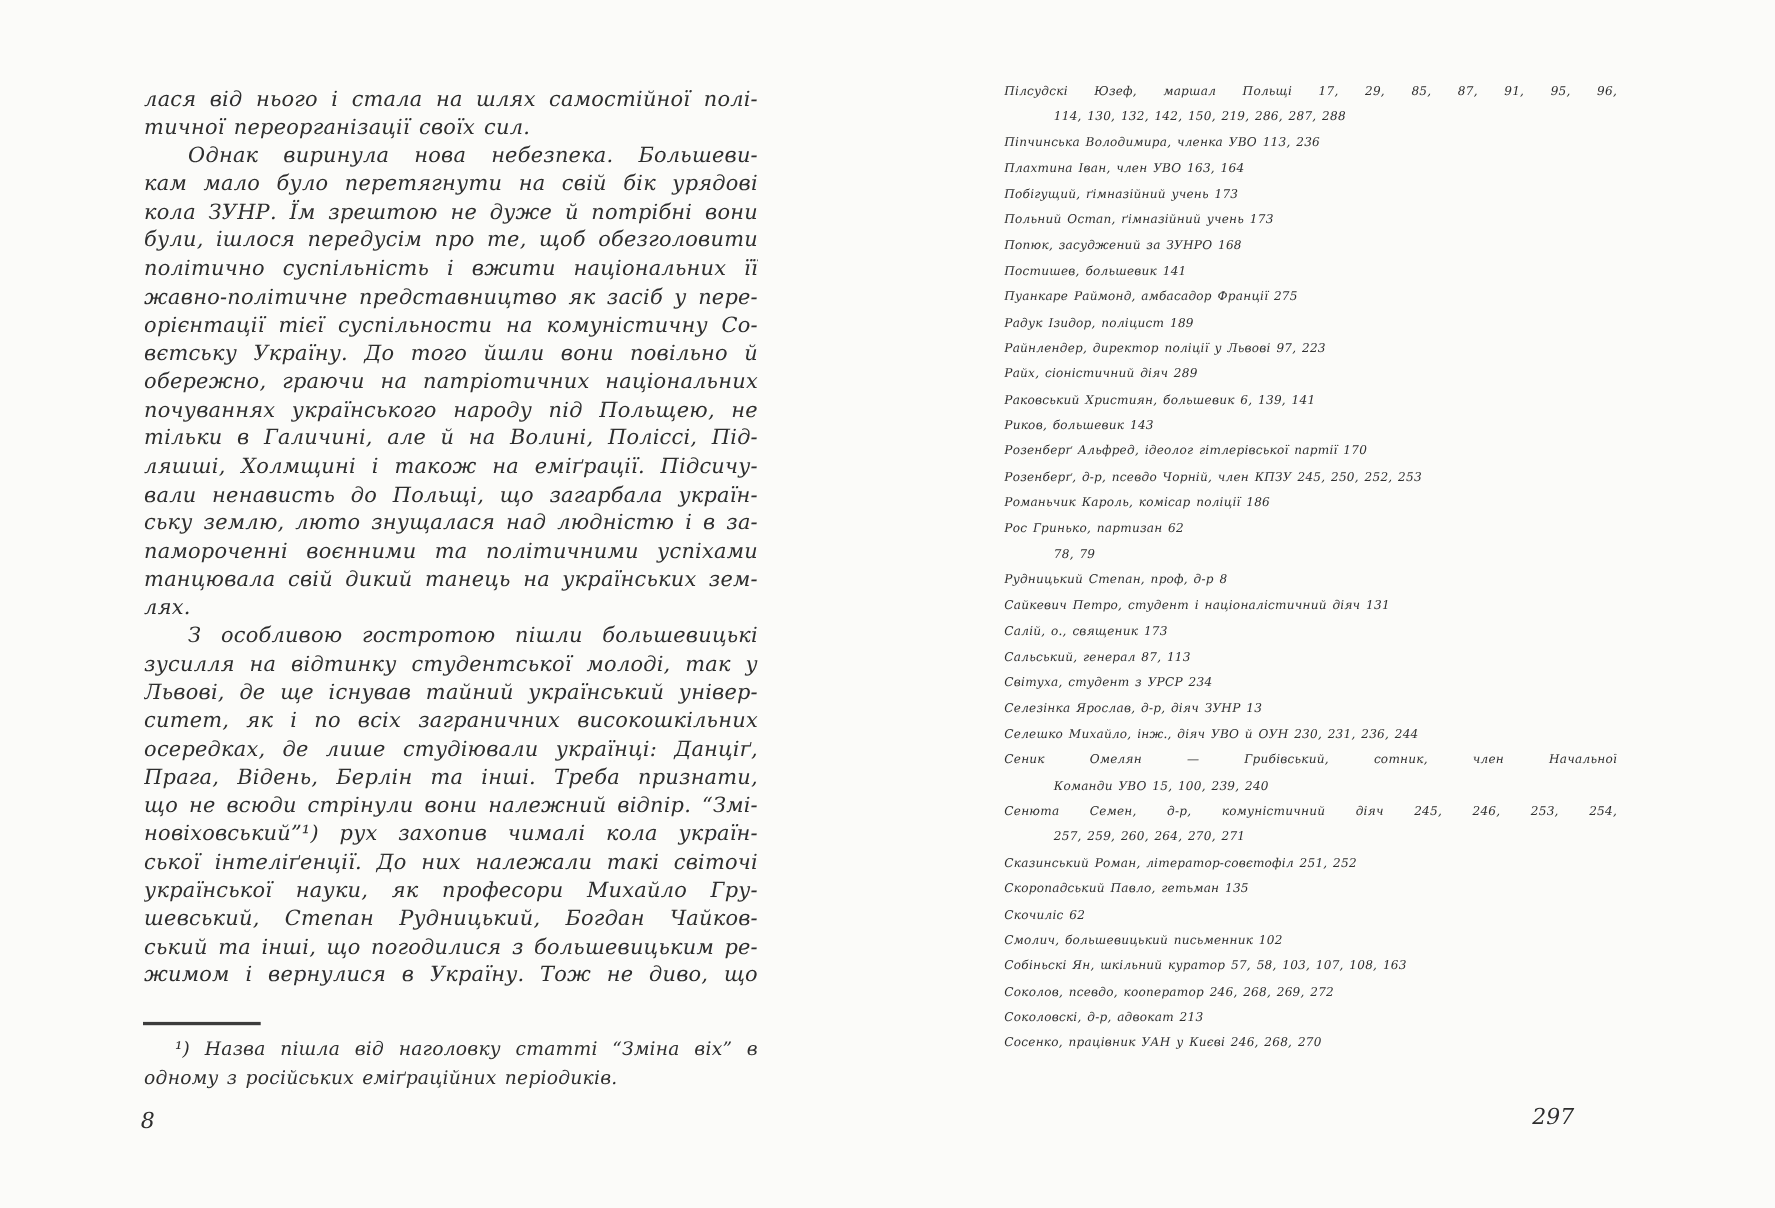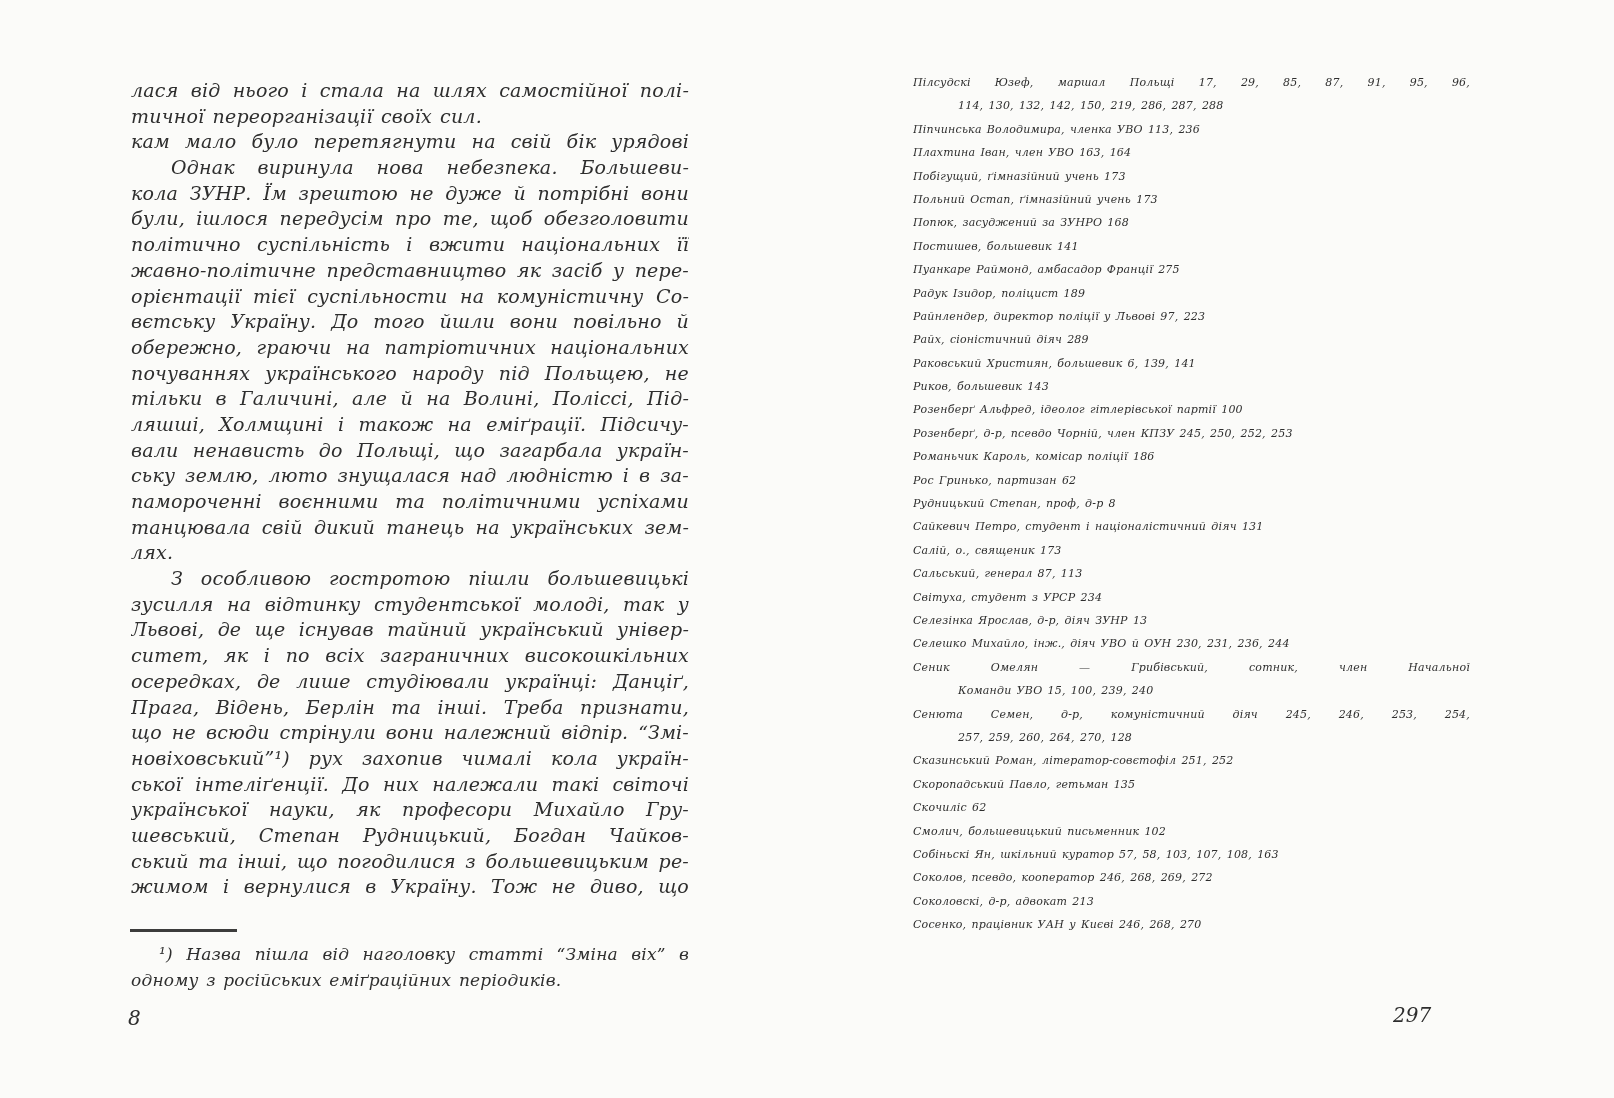--- a/index.html
+++ b/index.html
@@ -58,22 +58,22 @@
 </style>
 </head>
 <body>
 
 <div class="page">
 
   <div>
     <div id="left-lines">
         <div class="ln j">лася від нього і стала на шлях самостійної полі-</div>
         <div class="ln nw">тичної переорганізації своїх сил.</div>
+        <div class="ln j ind">Однак виринула нова небезпека. Большеви-</div>
         <div class="ln j">кам мало було перетягнути на свій бік урядові</div>
-        <div class="ln j ind">Однак виринула нова небезпека. Большеви-</div>
         <div class="ln j">кола ЗУНР. Їм зрештою не дуже й потрібні вони</div>
         <div class="ln j">були, ішлося передусім про те, щоб обезголовити</div>
         <div class="ln j">політично суспільність і вжити національних її дер-</div>
         <div class="ln j">жавно-політичне представництво як засіб у пере-</div>
         <div class="ln j">орієнтації тієї суспільности на комуністичну Со-</div>
         <div class="ln j">вєтську Україну. До того йшли вони повільно й</div>
         <div class="ln j">обережно, граючи на патріотичних національних</div>
         <div class="ln j">почуваннях українського народу під Польщею, не</div>
         <div class="ln j">тільки в Галичині, але й на Волині, Поліссі, Під-</div>
         <div class="ln j">ляшші, Холмщині і також на еміґрації. Підсичу-</div>
@@ -113,35 +113,36 @@
         <div class="ln nw">Побігущий, ґімназійний учень 173</div>
         <div class="ln nw">Польний Остап, ґімназійний учень 173</div>
         <div class="ln nw">Попюк, засуджений за ЗУНРО 168</div>
         <div class="ln nw">Постишев, большевик 141</div>
         <div class="ln nw">Пуанкаре Раймонд, амбасадор Франції 275</div>
         <div class="ln nw">Радук Ізидор, поліцист 189</div>
         <div class="ln nw">Райнлендер, директор поліції у Львові 97, 223</div>
         <div class="ln nw">Райх, сіоністичний діяч 289</div>
         <div class="ln nw">Раковський Християн, большевик 6, 139, 141</div>
         <div class="ln nw">Риков, большевик 143</div>
-        <div class="ln nw">Розенберґ Альфред, ідеолог гітлерівської партії 100</div>
+        <div class="ln nw">Розенберґ Альфред, ідеолог гітлерівської партії 170</div>
         <div class="ln nw">Розенберґ, д-р, псевдо Чорній, член КПЗУ 245, 250, 252, 253</div>
         <div class="ln nw">Романьчик Кароль, комісар поліції 186</div>
         <div class="ln nw">Рос Гринько, партизан 62</div>
+        <div class="ln cont nw">78, 79</div>
         <div class="ln nw">Рудницький Степан, проф, д-р 8</div>
         <div class="ln nw">Сайкевич Петро, студент і націоналістичний діяч 131</div>
         <div class="ln nw">Салій, о., священик 173</div>
         <div class="ln nw">Сальський, генерал 87, 113</div>
         <div class="ln nw">Світуха, студент з УРСР 234</div>
         <div class="ln nw">Селезінка Ярослав, д-р, діяч ЗУНР 13</div>
         <div class="ln nw">Селешко Михайло, інж., діяч УВО й ОУН 230, 231, 236, 244</div>
         <div class="ln j">Сеник Омелян — Грибівський, сотник, член Начальної</div>
         <div class="ln cont nw">Команди УВО 15, 100, 239, 240</div>
         <div class="ln j">Сенюта Семен, д-р, комуністичний діяч 245, 246, 253, 254,</div>
-        <div class="ln cont nw">257, 259, 260, 264, 270, 128</div>
+        <div class="ln cont nw">257, 259, 260, 264, 270, 271</div>
         <div class="ln nw">Сказинський Роман, літератор-совєтофіл 251, 252</div>
         <div class="ln nw">Скоропадський Павло, гетьман 135</div>
         <div class="ln nw">Скочиліс 62</div>
         <div class="ln nw">Смолич, большевицький письменник 102</div>
         <div class="ln nw">Собіньскі Ян, шкільний куратор 57, 58, 103, 107, 108, 163</div>
         <div class="ln nw">Соколов, псевдо, кооператор 246, 268, 269, 272</div>
         <div class="ln nw">Соколовскі, д-р, адвокат 213</div>
         <div class="ln nw">Сосенко, працівник УАН у Києві 246, 268, 270</div>
       </div>
     <div class="pnum" id="pnum-right">297</div>

